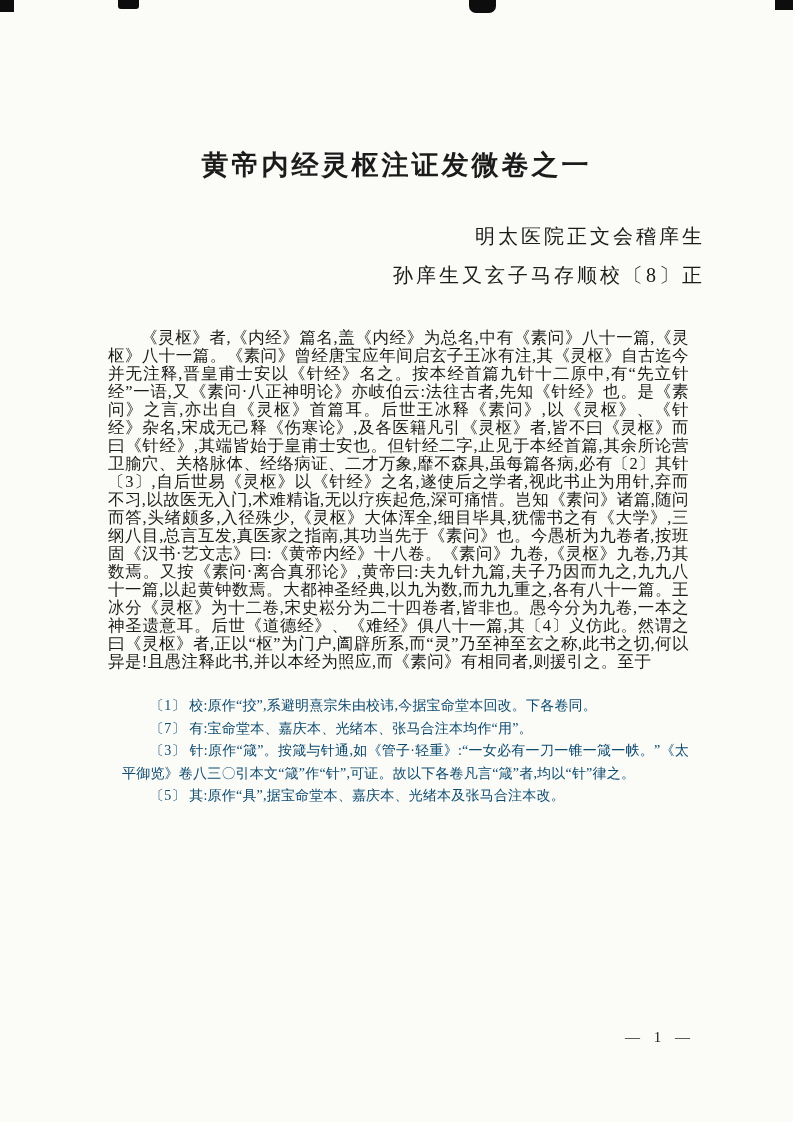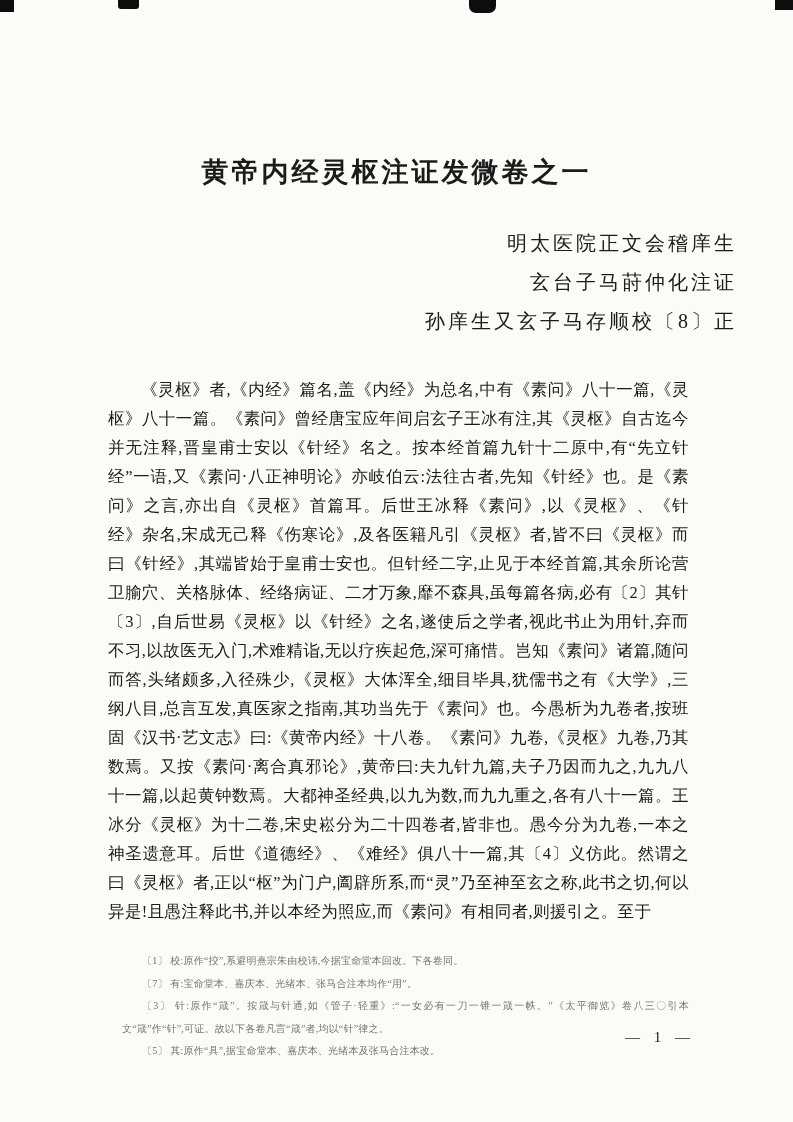--- a/index.html
+++ b/index.html
@@ -13,51 +13,51 @@
     box-sizing:border-box;
     overflow:hidden;
   }
   .artifact { position:absolute; background:#0d0d0d; }
   .a1 { left:0;   top:0; width:14px; height:12px; }
   .a2 { left:118px; top:0; width:21px; height:9px;  border-radius:0 0 3px 3px; }
   .a3 { left:469px; top:0; width:27px; height:13px; border-radius:0 0 7px 7px; }
   .a4 { right:0;  top:0; width:18px; height:10px; }
 
   .title {
-    margin:16px;
+    margin:9px;
     padding-top:138px;
     text-align:center;
     font-size:27px;
     font-weight:bold;
     letter-spacing:3px;
   }
   .byline {
     margin-top:34px;
-    padding-right:56px;
+    padding-right:88px;
     text-align:right;
     font-size:20px;
     line-height:39px;
     letter-spacing:3px;
   }
   .byline-line { white-space:nowrap; }
 
   .body-text {
     margin:34px 104px 0 108px;
     font-size:16.5px;
-    line-height:29px;
+    line-height:18px;
     text-align:justify;
     text-indent:2em;
     letter-spacing:0.4px;
   }
 
   .footnotes {
     margin:24px 104px 0 122px;
-    font-size:10px;
+    font-size:14px;
     line-height:22.5px;
-    color:#737373;
+    color:#0c4a6e;
   }
   .footnotes p {
     margin:0;
     text-indent:2em;
     text-align:justify;
     letter-spacing:0.2px;
   }
 
   .page-number {
     position:absolute;
@@ -75,21 +75,20 @@
 
   <div class="artifact a1"></div>
   <div class="artifact a2"></div>
   <div class="artifact a3"></div>
   <div class="artifact a4"></div>
 
   <h1 class="title">黄帝内经灵枢注证发微卷之一</h1>
 
   <div class="byline">
     <div class="byline-line">明太医院正文会稽庠生</div>
-    <div class="byline-line">玄台子马莳仲化注证</div>
     <div class="byline-line">孙庠生又玄子马存顺校〔8〕正</div>
   </div>
 
   <p class="body-text">《灵枢》者,《内经》篇名,盖《内经》为总名,中有《素问》八十一篇,《灵枢》八十一篇。《素问》曾经唐宝应年间启玄子王冰有注,其《灵枢》自古迄今并无注释,晋皇甫士安以《针经》名之。按本经首篇九针十二原中,有“先立针经”一语,又《素问·八正神明论》亦岐伯云:法往古者,先知《针经》也。是《素问》之言,亦出自《灵枢》首篇耳。后世王冰释《素问》,以《灵枢》、《针经》杂名,宋成无己释《伤寒论》,及各医籍凡引《灵枢》者,皆不曰《灵枢》而曰《针经》,其端皆始于皇甫士安也。但针经二字,止见于本经首篇,其余所论营卫腧穴、关格脉体、经络病证、二才万象,靡不森具,虽每篇各病,必有〔2〕其针〔3〕,自后世易《灵枢》以《针经》之名,遂使后之学者,视此书止为用针,弃而不习,以故医无入门,术难精诣,无以疗疾起危,深可痛惜。岂知《素问》诸篇,随问而答,头绪颇多,入径殊少,《灵枢》大体浑全,细目毕具,犹儒书之有《大学》,三纲八目,总言互发,真医家之指南,其功当先于《素问》也。今愚析为九卷者,按班固《汉书·艺文志》曰:《黄帝内经》十八卷。《素问》九卷,《灵枢》九卷,乃其数焉。又按《素问·离合真邪论》,黄帝曰:夫九针九篇,夫子乃因而九之,九九八十一篇,以起黄钟数焉。大都神圣经典,以九为数,而九九重之,各有八十一篇。王冰分《灵枢》为十二卷,宋史崧分为二十四卷者,皆非也。愚今分为九卷,一本之神圣遗意耳。后世《道德经》、《难经》俱八十一篇,其〔4〕义仿此。然谓之曰《灵枢》者,正以“枢”为门户,阖辟所系,而“灵”乃至神至玄之称,此书之切,何以异是!且愚注释此书,并以本经为照应,而《素问》有相同者,则援引之。至于</p>
 
   <div class="footnotes">
     <p>〔1〕 校:原作“挍”,系避明熹宗朱由校讳,今据宝命堂本回改。下各卷同。</p>
     <p>〔7〕 有:宝命堂本、嘉庆本、光绪本、张马合注本均作“用”。</p>
     <p>〔3〕 针:原作“箴”。按箴与针通,如《管子·轻重》:“一女必有一刀一锥一箴一帙。”《太平御览》卷八三〇引本文“箴”作“针”,可证。故以下各卷凡言“箴”者,均以“针”律之。</p>
     <p>〔5〕 其:原作“具”,据宝命堂本、嘉庆本、光绪本及张马合注本改。</p>

